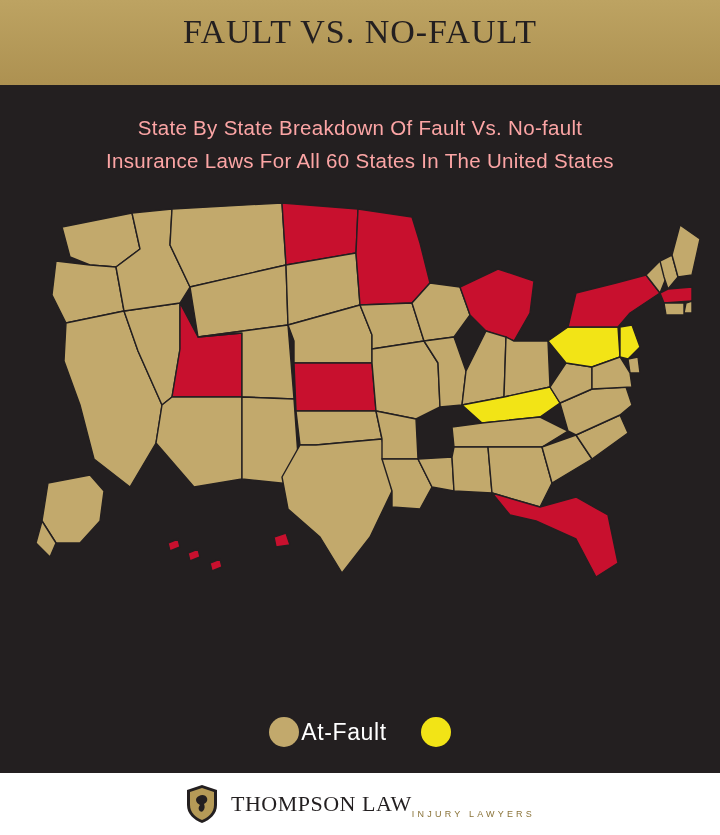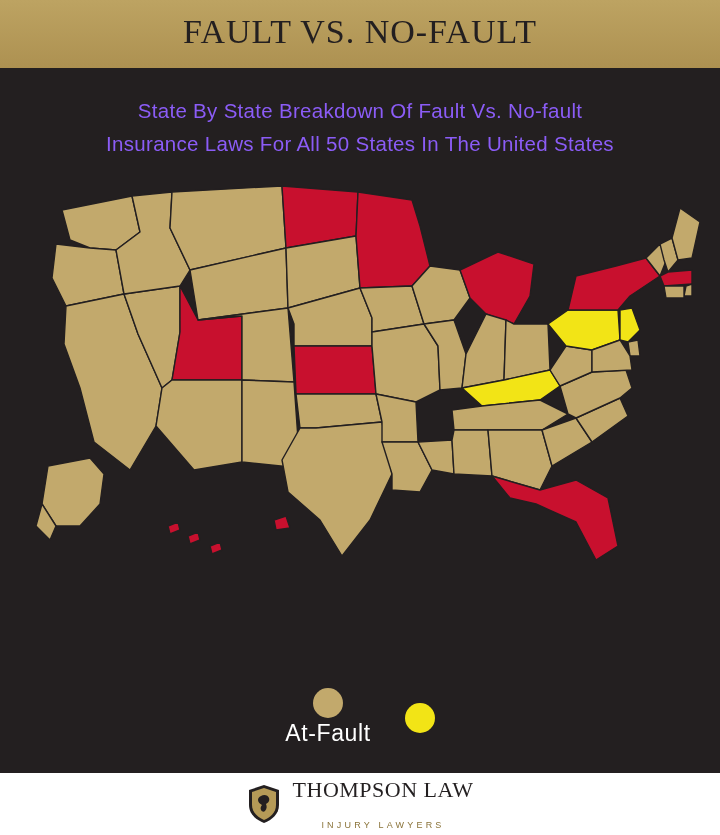--- a/index.html
+++ b/index.html
@@ -33,30 +33,30 @@
     font-family: "Liberation Serif", serif;
     color: #231f20;
     font-weight: normal;
     letter-spacing: 1px;
     line-height: 1.06;
     text-transform: uppercase;
   }
   .header-line .big {
     font-size: 34px;
   }
-  .header-line-1 { margin-bottom: 2px; }
+  .header-line-1 { margin-bottom: 19px; }
 
   
   .subtitle-wrap {
     padding: 26px 40px 10px 40px;
     text-align: center;
     flex: 0 0 auto;
   }
   .subtitle {
-    color: #8b5cf6;
+    color: #fca5a5;
     font-size: 20.5px;
     line-height: 1.62;
     letter-spacing: 0.3px;
     font-weight: normal;
   }
 
   
   .map-wrap {
     flex: 1 1 auto;
     position: relative;
@@ -75,21 +75,20 @@
     display: flex;
     align-items: center;
     justify-content: center;
     gap: 34px;
     padding: 6px 0 26px 0;
   }
   .legend-item {
     display: flex;
     align-items: center;
     gap: 2px;
-    flex-direction: column;
   }
   .legend-dot {
     width: 30px;
     height: 30px;
     border-radius: 50%;
     display: block;
   }
   .legend-label {
     color: #ffffff;
     font-size: 23px;
@@ -106,21 +105,21 @@
     justify-content: center;
     gap: 12px;
   }
   .footer-logo {
     width: 34px;
     height: 40px;
     flex: 0 0 auto;
   }
   .footer-text {
     display: flex;
-    flex-direction: column;
+    flex-direction: row;
     align-items: center;
     line-height: 1;
   }
   .footer-name {
     font-family: "Liberation Serif", serif;
     font-size: 22px;
     color: #231f20;
     letter-spacing: 0.5px;
     text-transform: uppercase;
   }
@@ -144,21 +143,21 @@
 <div class="infographic">
 
   <div class="header-band">
     <div class="header-line header-line-1">
       <span class="big">Fault vs. No-Fault</span>
     </div>
   </div>
 
   <div class="subtitle-wrap">
     <div class="subtitle">State By State Breakdown Of Fault Vs. No-fault</div>
-    <div class="subtitle">Insurance Laws For All 50 States In The United States</div>
+    <div class="subtitle">Insurance Laws For All 60 States In The United States</div>
   </div>
 
   <div class="map-wrap">
     <svg class="map-svg" width="680" height="420" viewBox="0 0 680 420">
 
       <polygon class="state" points="42,36 112,22 120,58 96,76 70,74 50,66" fill="#c2a96c"></polygon>
       <polygon class="state" points="36,70 70,74 96,76 104,120 46,132 32,104" fill="#c2a96c"></polygon>
       <polygon class="state" points="46,132 104,120 118,160 142,214 136,252 110,296 74,268 60,214 44,170" fill="#c2a96c"></polygon>
       <polygon class="state" points="104,120 160,112 160,158 152,206 142,214 118,160" fill="#c2a96c"></polygon>
       <polygon class="state" points="112,22 152,18 150,54 170,96 160,112 104,120 96,76 120,58" fill="#c2a96c"></polygon>

